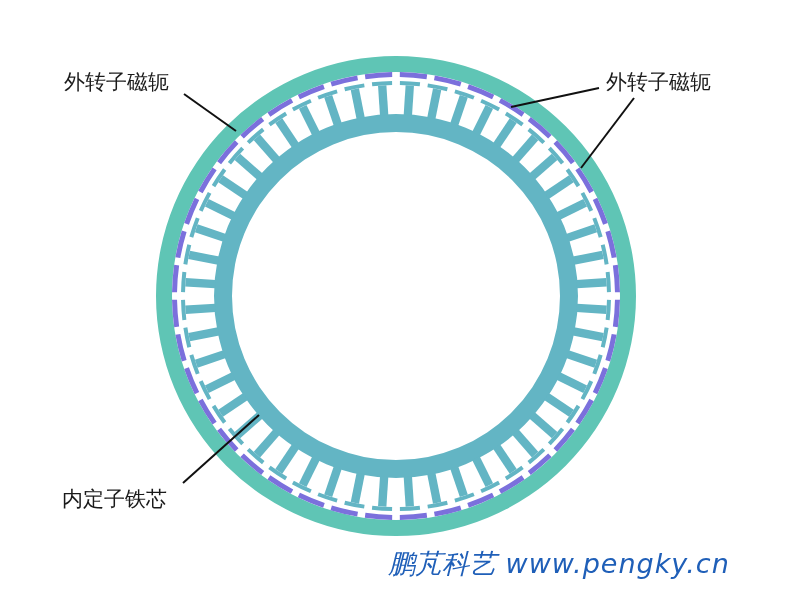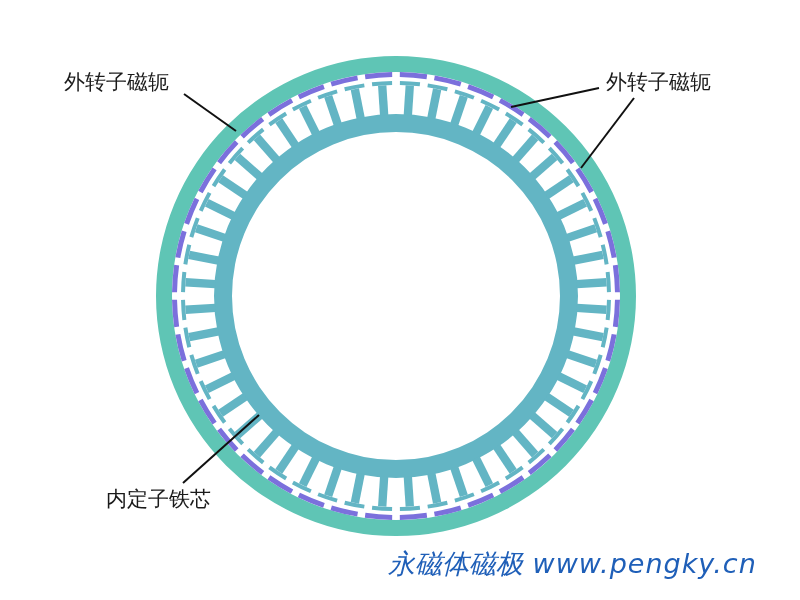--- a/index.html
+++ b/index.html
@@ -160,18 +160,18 @@
   <g id="leaders">
       <line x1="184" y1="94" x2="236" y2="131" stroke="#111111" stroke-width="2"></line>
       <line x1="599" y1="88" x2="511" y2="107" stroke="#111111" stroke-width="2"></line>
       <line x1="634" y1="98" x2="581" y2="168" stroke="#111111" stroke-width="2"></line>
       <line x1="183" y1="483" x2="259" y2="415" stroke="#111111" stroke-width="2"></line>
     </g>
 </svg>
 
 <div class="label" style="left:64px; top:68px;">外转子磁轭</div>
 <div class="label" style="left:606px; top:68px;">外转子磁轭</div>
-<div class="label" style="left:62px; top:485px;margin-left:44px;">内定子铁芯</div>
+<div class="label" style="left:62px; top:485px;">内定子铁芯</div>
 
 <div class="watermark">
-  <span class="cn">永磁体磁极</span>
+  <span class="cn">鹏芃科艺</span>
   <span>www.pengky.cn</span>
 </div>
 
 </body></html>

